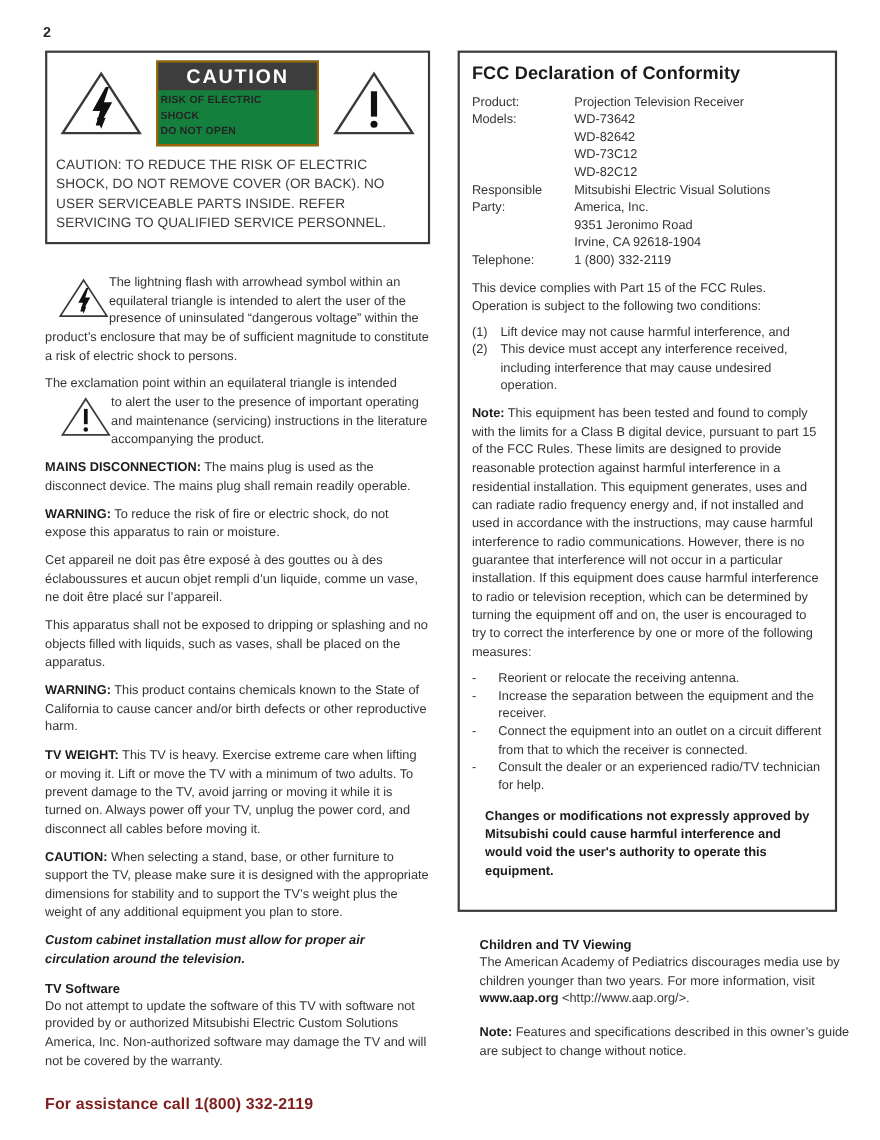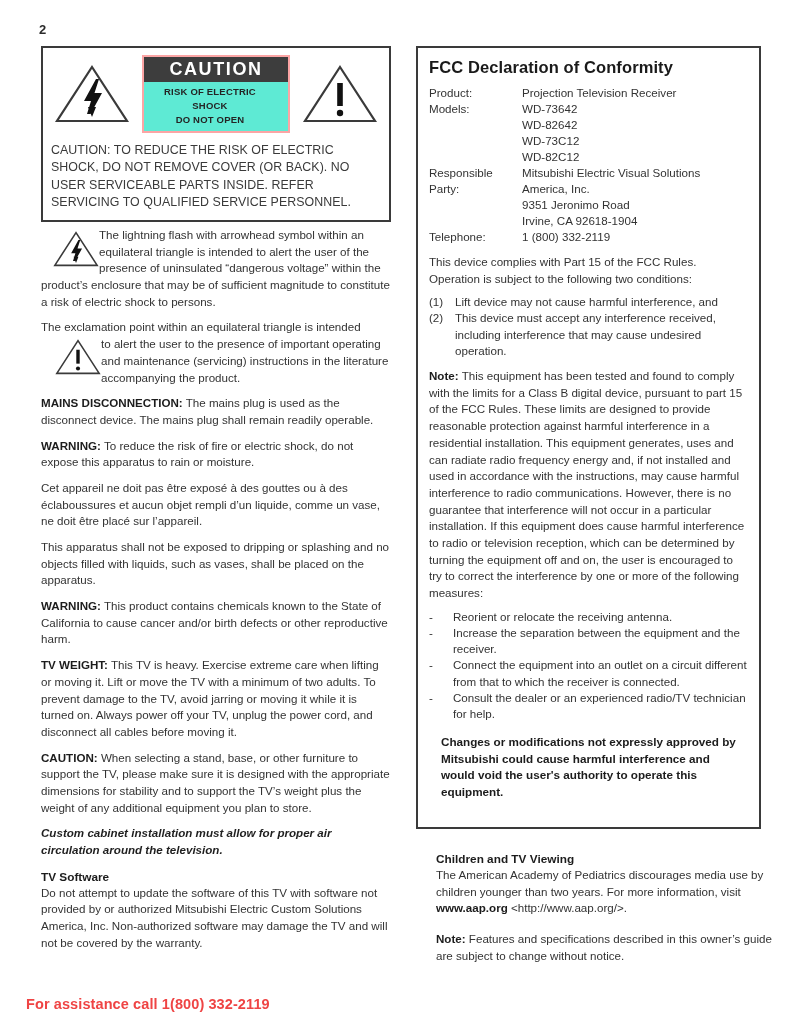--- a/index.html
+++ b/index.html
@@ -57,39 +57,39 @@
     gap: 8px;
   }
   .tri-cell {
     width: 84px;
     display: flex;
     align-items: center;
     justify-content: center;
   }
   .caution-label {
     flex: 1 1 auto;
-    border: 2px solid #fca5a5;
+    border: 2px solid #a16207;
     box-sizing: border-box;
-    background: #5eead4;
+    background: #15803d;
     display: flex;
     flex-direction: column;
     align-self: center;
   }
   .caution-label .band {
     background: #3d3d3d;
     color: #ffffff;
     text-align: center;
     font-weight: bold;
     font-size: 18px;
     letter-spacing: 1.6px;
     line-height: 1.24;
     padding: 1px 0 2px 0;
   }
   .caution-label .sub {
-    text-align: center;
+    text-align: left;
     font-weight: bold;
     font-size: 9.5px;
     line-height: 1.45;
     padding: 3px 14px 4px 2px;
     color: #242424;
     letter-spacing: 0.2px;
   }
   .caution-text {
     margin-top: 9px;
     font-size: 12.4px;
@@ -192,25 +192,25 @@
     width: 345px;
     margin-left: 20px;
   }
 
   
   .lower-left-software { margin-top: 12px; }
 
   
   .footer {
     position: absolute;
-    left: 26px;
+    left: 41px;
     top: 996px;
     font-size: 14.5px;
     font-weight: bold;
-    color: #ef4444;
+    color: #7f1d1d;
     letter-spacing: 0.1px;
   }
 </style>
 </head>
 <body>
 
 <div class="page">
 
   <div class="page-number">2</div>
 
@@ -240,21 +240,21 @@
             <polygon points="38,4 73,58 3,58" fill="#ffffff" stroke="#3a3a3a" stroke-width="2.2"></polygon>
             <rect x="35.2" y="20" width="5.6" height="23" fill="#111111"></rect>
             <circle cx="38" cy="50" r="3.2" fill="#111111"></circle>
           </svg>
         </div>
 
       </div>
       <div class="caution-text">CAUTION: TO REDUCE THE RISK OF ELECTRIC SHOCK, DO NOT REMOVE COVER (OR BACK).  NO USER SERVICEABLE PARTS INSIDE.  REFER SERVICING TO QUALIFIED SERVICE PERSONNEL.</div>
     </div>
 
-    <div class="clearfix" style="margin-top:5px;">
+    <div class="clearfix" style="margin-top:27px;">
       <span class="sym-float-left">
         <svg class="tri" width="46" height="40" viewBox="0 0 76 62">
           <polygon points="38,4 73,58 3,58" fill="#ffffff" stroke="#3a3a3a" stroke-width="2.6"></polygon>
           <path d="M42 16 L30 38 L37 38 L33 51 L36.5 51 L48 30 L40.5 30 L45 16 Z" fill="#111111"></path>
           <path d="M34 44 L42 44 L38 54 Z" fill="#111111"></path>
         </svg>
       </span>
       <p class="para">The lightning flash with arrowhead symbol within an equilateral triangle is intended to alert the user of the presence of uninsulated “dangerous voltage” within the product’s enclosure that may be of sufficient magnitude to constitute a risk of electric shock to persons.</p>
     </div>
 

